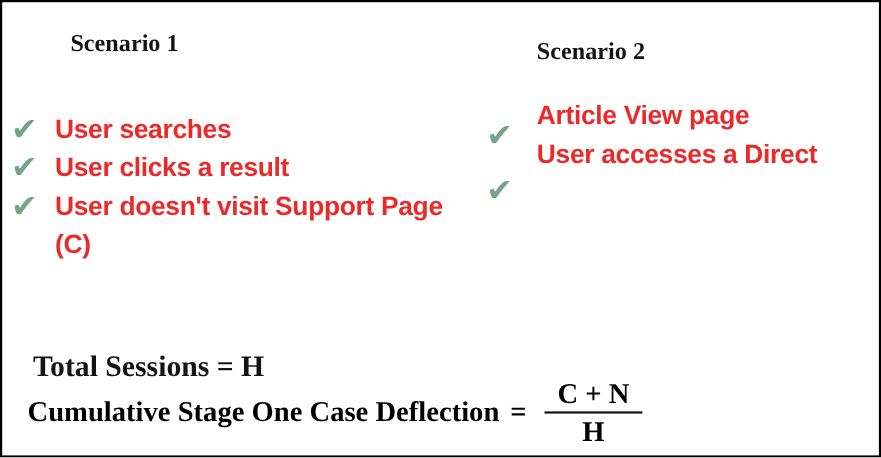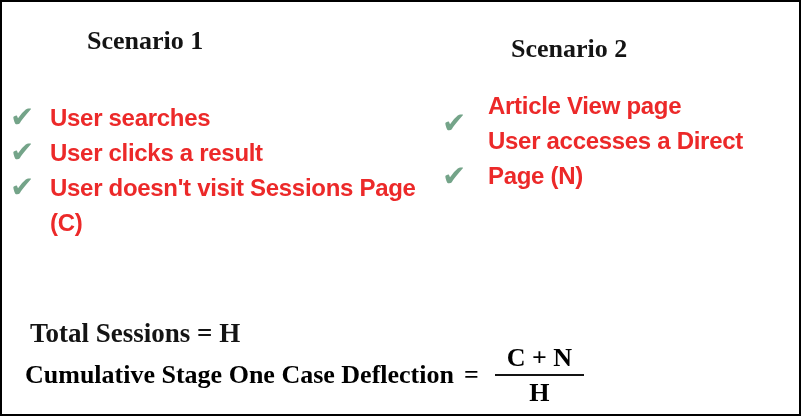--- a/index.html
+++ b/index.html
@@ -8,25 +8,24 @@
     width: 797px;
     height: 412px;
     border: 2px solid #000000;
     background: #ffffff;
     overflow: hidden;
     font-family: "Liberation Serif", serif;
   }
   .heading {
     position: absolute;
     font-family: "Liberation Serif", serif;
-    font-size: 26px;
+    font-size: 22px;
     font-weight: 700;
     color: #141414;
     white-space: nowrap;
-    margin-left: 23px;
   }
   .heading.s1 { left: 62px; top: 24px; }
   .heading.s2 { left: 486px; top: 32px; }
 
   .list { position: absolute; }
   .list1 { left: 8px; top: 98px; }
   .list2 { left: 440px; top: 86px; }
 
   .item { display: flex; }
   .list1 .item { align-items: flex-start; }
@@ -109,38 +108,37 @@
     </div>
     <div class="item">
       <span class="check">✔</span>
       <div class="lines">
         <div class="line">User clicks a result</div>
       </div>
     </div>
     <div class="item">
       <span class="check">✔</span>
       <div class="lines">
-        <div class="line">User doesn't visit Sessions Page</div>
+        <div class="line">User doesn't visit Support Page</div>
         <div class="line">(C)</div>
       </div>
     </div>
   </div>
 
   <div class="list list2">
     <div class="item">
       <span class="check">✔</span>
       <div class="lines">
         <div class="line">Article View page</div>
         <div class="line">User accesses a Direct</div>
       </div>
     </div>
     <div class="item">
       <span class="check">✔</span>
       <div class="lines">
-        <div class="line">Page (N)</div>
       </div>
     </div>
   </div>
 
   <div class="formula-line1">Total Sessions = H</div>
 
   <div class="equation">
     <span>Cumulative Stage One Case Deflection</span>
     <span class="eq">=</span>
     <span class="fraction">

